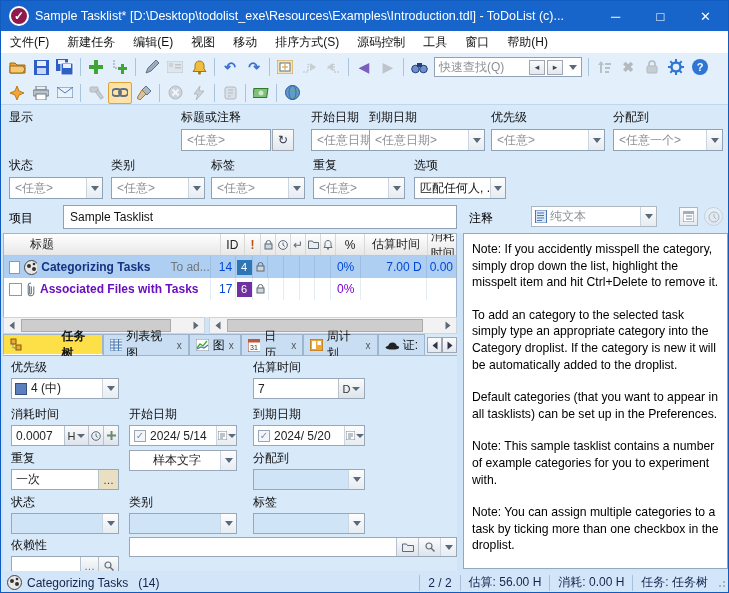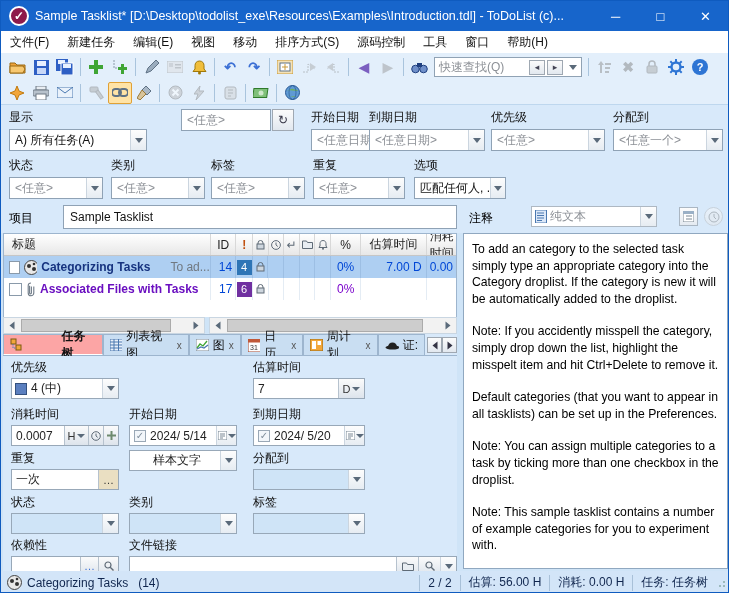--- a/index.html
+++ b/index.html
@@ -55,21 +55,21 @@
   .sel { background:#AECFF2; }
   .cbx { width:13px; height:13px; border:1px solid #8A9AAA; background:#fff; margin-left:5px; }
   .pribox { width:15px; height:15px; color:#fff; font-size:11px; display:flex; align-items:center; justify-content:center; }
 
   .hscroll { position:absolute; top:84px; height:17px; background:#F2F2F2; border:1px solid #C9D6E2; display:flex; align-items:center; }
   .sarrow { width:16px; height:15px; display:flex; align-items:center; justify-content:center; background:#F2F2F2; }
   .thumb { height:13px; background:#CDCDCD; border:1px solid #ABABAB; margin:0 1px; }
 
   .tabbar { position:absolute; left:0; top:101px; width:454px; height:22px; display:flex; align-items:flex-end; background:#D8E9FA; border-bottom:1px solid #9DB5CE; }
   .tab { display:flex; align-items:center; gap:4px; height:21px; padding:0 6px; border:1px solid #9DB5CE; border-bottom:none; background:#C9DEF2; color:#111; }
-  .tab.active { background:#fca5a5; font-weight:bold; border-bottom:1px solid #fff;gap:39px; }
+  .tab.active { background:#fde047; font-weight:bold; border-bottom:1px solid #fff;gap:39px; }
   .tab .x { color:#555; font-size:10px; }
   .tabscroll { display:flex; margin-left:2px; margin-bottom:2px; }
   .tsbtn { width:15px; height:16px; border:1px solid #9FA8B2; background:linear-gradient(#FBFBFB,#E2E8EF); display:flex; align-items:center; justify-content:center; }
 
   .attrpanel { position:absolute; left:0; top:123px; width:454px; height:215px; background:#D8E9FA; overflow:hidden; }
   .agroup { position:absolute; }
   .alabel { display:block; margin-bottom:2px; color:#111; }
   .afield { display:flex; align-items:center; height:21px; background:#fff; border:1px solid #98A8B8; }
   .afield .txt { padding-left:4px; color:#222; }
   .gtxt { color:#6E7F90; }
@@ -318,29 +318,24 @@
           <path d="M2 5c2 1.5 4-2 6-1s4 0 5 2" fill="#6FB05A"></path>
           <path d="M3 11c2-1 5 2 8 0" fill="#6FB05A"></path>
           <ellipse cx="7.5" cy="7.5" rx="3.5" ry="7" fill="none" stroke="#2A5A94" stroke-width=".7"></ellipse>
         </svg>
       </div>
   </div>
 
   <div class="filterband">
     <div class="fgroup" style="left:8px; top:4px; width:138px;">
       <span class="flabel">显示</span>
-      <div class="fcombo black">
-          <span>A)  所有任务(A)</span>
-          <span class="combo-arrow">
-            <span class="tri"></span>
-          </span>
-        </div>
     </div>
     <div class="fgroup" style="left:127px; top:4px; width:121px; left:180px; width:0;"></div>
     <div class="fgroup" style="left:180px; top:4px; width:115px;">
+      <span class="flabel">标题或注释</span>
       <div style="display:flex;">
         <div class="fcombo" style="width:90px;">
             <span>&lt;任意&gt;</span>
           </div>
         <div class="qbtn" style="width:22px;height:22px;margin-left:1px;font-size:12px;color:#334;">↻</div>
       </div>
     </div>
     <div class="fgroup" style="left:310px; top:4px; width:116px; left:310px;">
       <span class="flabel">开始日期</span>
       <div class="fcombo">
@@ -457,21 +452,21 @@
           <circle cx="6" cy="6" r="5" fill="#E8EDF2" stroke="#6E7A86"></circle>
           <path d="M6 3v3l2 2" stroke="#6E7A86" fill="none"></path>
         </svg>
       </div>
   </div>
 
   <div class="main">
     <div class="leftpane">
       <div class="listarea">
         <div class="lheader">
-          <div class="hc" style="width:212px; justify-content:flex-start; padding-left:8px;">标题</div>
+          <div class="hc" style="width:212px; justify-content:flex-start; padding-left:8px;margin-left:18px;">标题</div>
           <div class="hc" style="width:26px;">ID</div>
           <div class="hc" style="width:17px; color:#C05010; font-weight:bold;">!</div>
           <div class="hc" style="width:16px;">
               <svg width="9" height="10">
                 <path d="M2 4V3a2.5 2.5 0 0 1 5 0v1" fill="none" stroke="#5F6B77"></path>
                 <rect x="1" y="4" width="7" height="5" fill="#CED6DE" stroke="#5F6B77"></rect>
               </svg>
             </div>
           <div class="hc" style="width:16px;">
               <svg width="10" height="10">
@@ -767,21 +762,20 @@
             <span class="ubtn" style="width:18px; color:#3B6FD4;">…</span>
             <span class="sq" style="width:20px;">
                 <svg width="10" height="10">
                   <circle cx="4" cy="4" r="3" fill="none" stroke="#5F6B77" stroke-width="1.2"></circle>
                   <path d="M6.2 6.2L9.5 9.5" stroke="#5F6B77" stroke-width="1.4"></path>
                 </svg>
               </span>
           </div>
         </div>
         <div class="agroup" style="left:126px; top:181px; width:328px;">
-          <span class="alabel">文件链接</span>
           <div class="afield" style="height:20px;">
             <span class="txt" style="flex:1;"></span>
             <span class="sq" style="width:22px;">
                 <svg width="12" height="9">
                   <path d="M0.5 1h4l1 1.5h6V8.5h-11z" fill="#E8EDF2" stroke="#5F6B77"></path>
                 </svg>
               </span>
             <span class="sq" style="width:22px;">
                 <svg width="10" height="10">
                   <circle cx="4" cy="4" r="3" fill="none" stroke="#5F6B77" stroke-width="1.2"></circle>
@@ -792,25 +786,25 @@
                 <span class="tri"></span>
               </span>
           </div>
         </div>
       </div>
     </div>
 
     <div class="splitter"></div>
 
     <div class="rightpane">
+      <p>Note: If you accidently misspell the category, simply drop down the list, highlight the misspelt item and hit Ctrl+Delete to remove it.</p>
       <p>To add an category to the selected task simply type an appropriate category into the Category droplist. If the category is new it will be automatically added to the droplist.</p>
-      <p>Note: If you accidently misspell the category, simply drop down the list, highlight the misspelt item and hit Ctrl+Delete to remove it.</p>
       <p>Default categories (that you want to appear in all tasklists) can be set up in the Preferences.</p>
+      <p>Note: This sample tasklist contains a number of example categories for you to experiment with.</p>
       <p>Note: You can assign multiple categories to a task by ticking more than one checkbox in the droplist.</p>
-      <p>Note: This sample tasklist contains a number of example categories for you to experiment with.</p>
 
     </div>
   </div>
 
   <div class="statusbar">
     <svg style="margin:0 5px 0 6px;" width="15" height="15">
         <circle cx="7.5" cy="7.5" r="7" fill="#E8E8E8" stroke="#444"></circle>
         <circle cx="5" cy="6" r="2" fill="#333"></circle>
         <circle cx="10" cy="9" r="2" fill="#333"></circle>
         <circle cx="10" cy="4" r="1.3" fill="#333"></circle>

